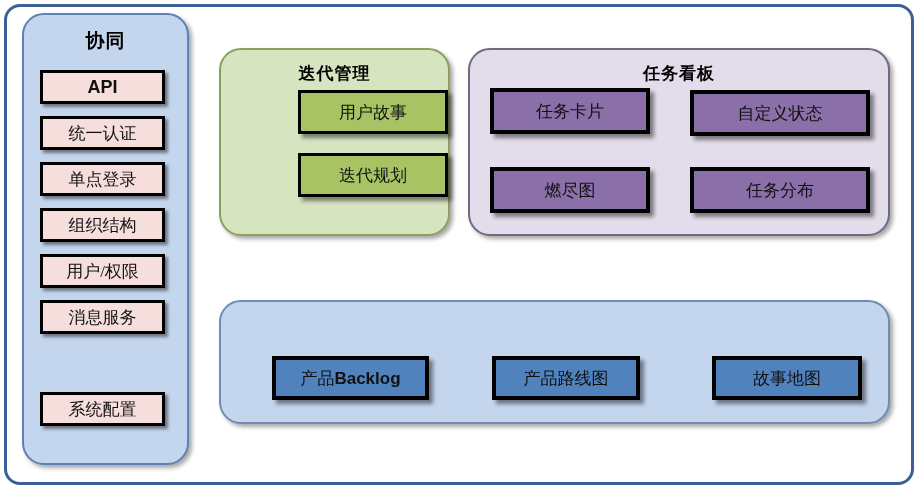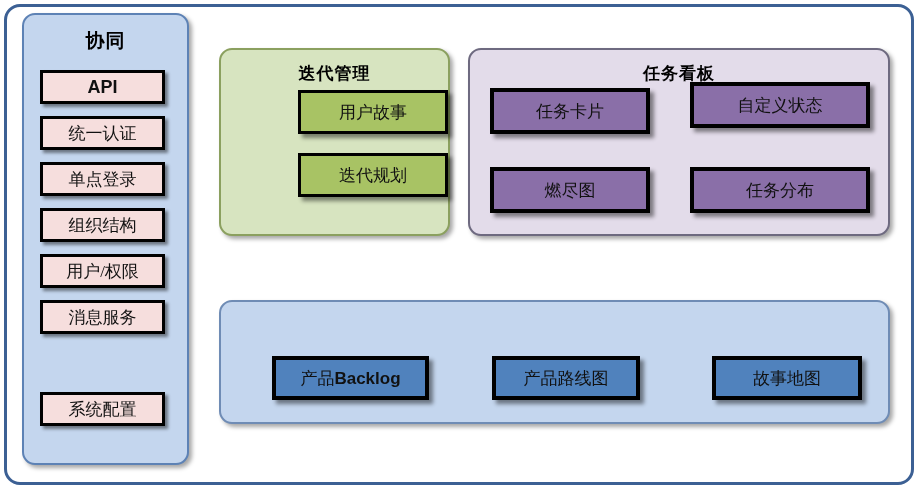--- a/index.html
+++ b/index.html
@@ -23,21 +23,21 @@
     box-sizing:border-box;
     border:3px solid #3c6094;
     border-radius:16px;
     background:transparent;
   }
 
   
   .panel{
     position:absolute;
     box-sizing:border-box;
-    border-radius:13px;
+    border-radius:22px;
     box-shadow:3px 3px 4px rgba(0,0,0,0.35);
   }
   .panel-title{
     position:absolute;
     left:0;right:0;
     text-align:center;
     font-family:"Liberation Sans","DejaVu Sans",sans-serif;
     font-weight:bold;
     color:#000;
     letter-spacing:1px;
@@ -163,21 +163,21 @@
     <div class="panel-title">迭代管理</div>
 
     <div class="green-box" style="top:40px;">用户故事</div>
     <div class="green-box" style="top:103px;">迭代规划</div>
   </div>
 
   <div class="panel taskboard">
     <div class="panel-title">任务看板</div>
 
     <div class="purple-box" style="left:20px;top:38px;width:160px;height:46px;">任务卡片</div>
-    <div class="purple-box" style="left:220px;top:32px;width:180px;height:46px;text-align:center;">自定义状态</div>
+    <div class="purple-box" style="left:220px;top:40px;width:180px;height:46px;text-align:center;">自定义状态</div>
     <div class="purple-box" style="left:20px;top:117px;width:160px;height:46px;">燃尽图</div>
     <div class="purple-box" style="left:220px;top:117px;width:180px;height:46px;">任务分布</div>
   </div>
 
   <div class="panel agile">
 
     <div class="blue-box mixed" style="left:51px;width:157px;">
       <span>产品<b>Backlog</b></span>
     </div>
     <div class="blue-box" style="left:271px;width:148px;">产品路线图</div>

